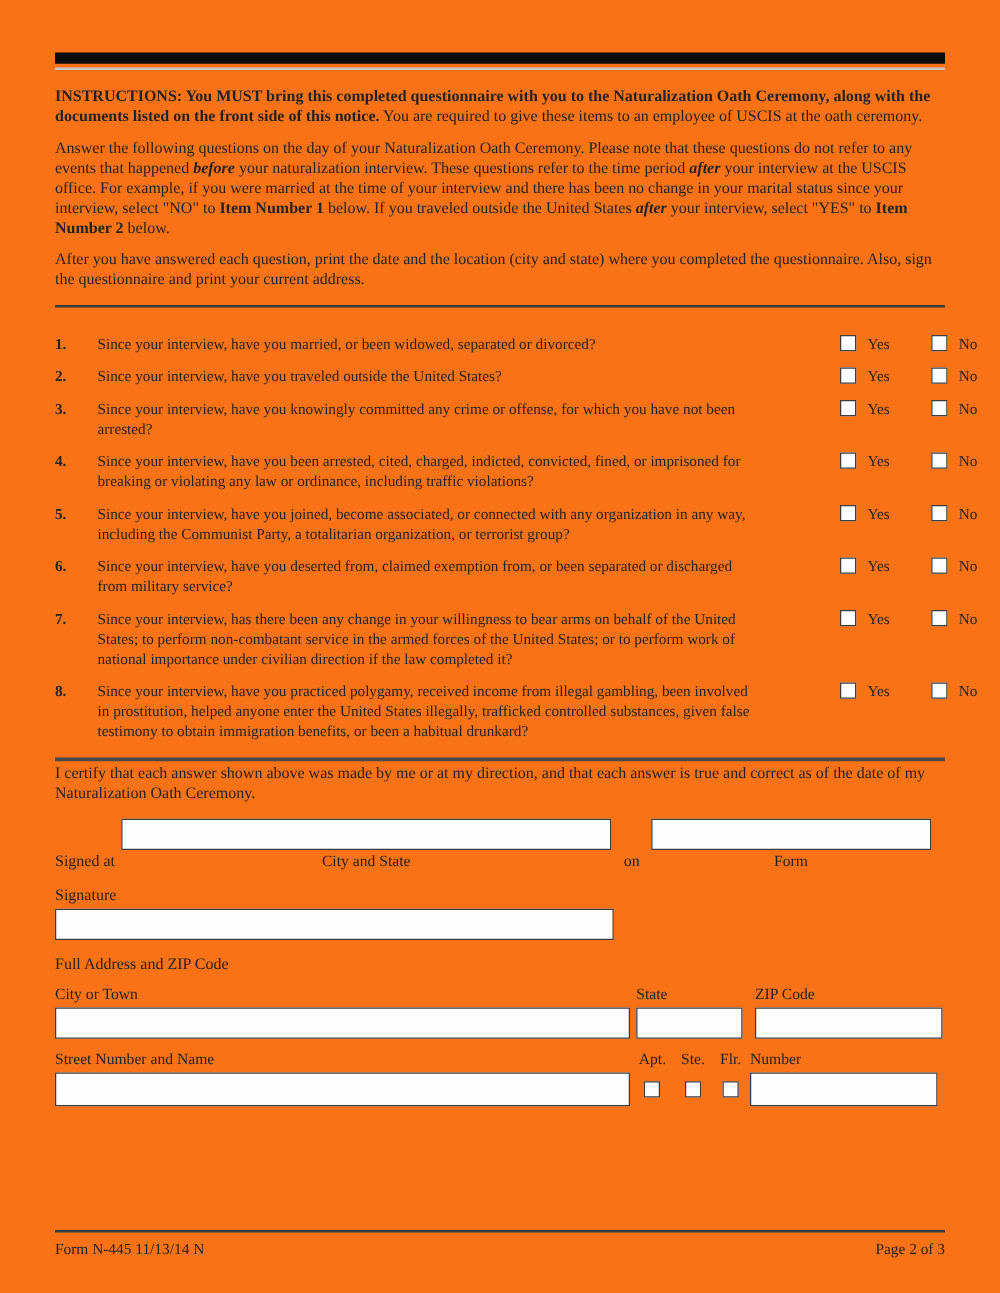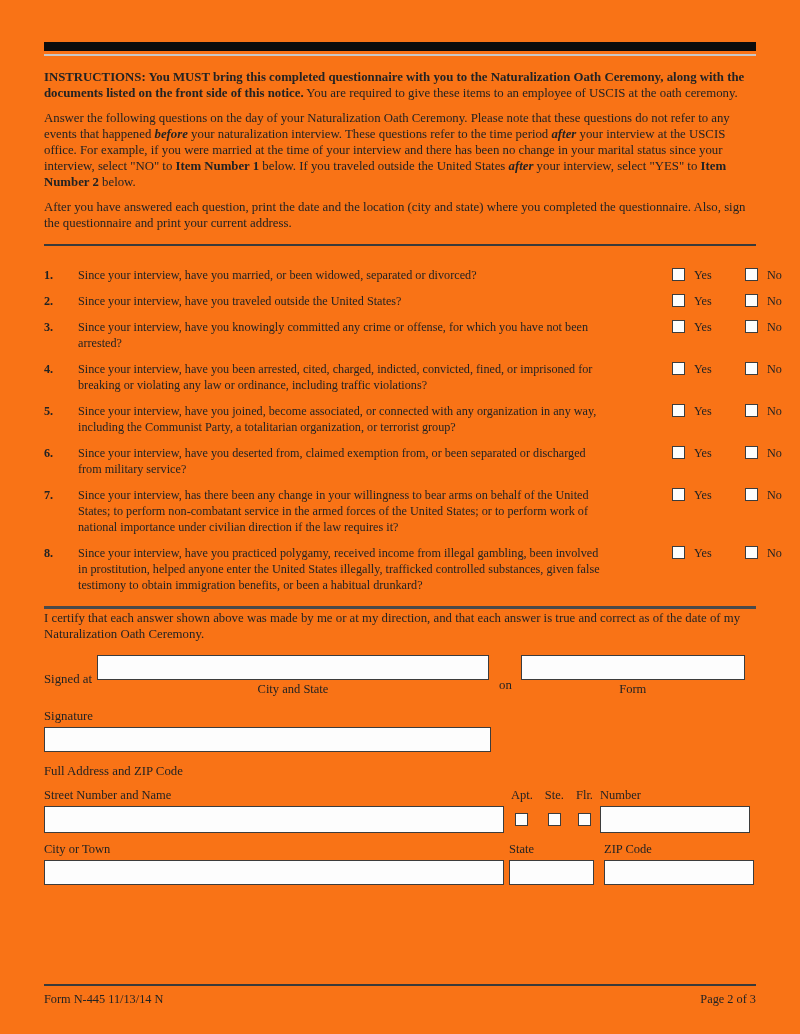--- a/index.html
+++ b/index.html
@@ -24,21 +24,21 @@
   .q-num { width: 34px; font-weight: bold; flex: none; }
   .q-text { flex: 1 1 auto; max-width: 545px; padding-right: 14px; }
   .q-choice { display: flex; align-items: flex-start; gap: 9px; flex: none; padding-left: 42px; }
   .q-yes { width: 73px; margin-left: auto; }
   .q-no { width: 53px; }
   .checkbox {
     display: inline-block; width: 13px; height: 13px;
     border: 1.5px solid #3c3c3c; background: #fdfdfd; flex: none; margin-top: 1px;
   }
   .cert { margin-top: 1px; }
-  .signed-row { display: flex; align-items: center; margin-top: 13px; font-size: 12.8px; }
+  .signed-row { display: flex; align-items: flex-end; margin-top: 13px; font-size: 12.8px; }
   .signed-label { padding-top: 6px; flex: none; }
   .field-col { display: flex; flex-direction: column; }
   .field-col.citystate { width: 392px; margin-left: 5px; }
   .on-label { padding-top: 6px; margin-left: 10px; margin-right: 9px; flex: none; margin-top: 12px; }
   .field-col.datecol { width: 224px; }
   input[type="text"] {
     border: 1.5px solid #3c3c3c; background: #fdfdfd; height: 25px; width: 100%;
     font-family: inherit; font-size: 13px; padding: 0 5px; border-radius: 0; outline: none;
   }
   .caption { text-align: center; font-size: 12.5px; margin-top: 2px; }
@@ -148,21 +148,21 @@
       <span>Yes</span>
     </span>
     <span class="q-choice q-no">
       <span class="checkbox"></span>
       <span>No</span>
     </span>
   </div>
 
   <div class="q-row">
     <span class="q-num">7.</span>
-    <span class="q-text">Since your interview, has there been any change in your willingness to bear arms on behalf of the United States; to perform non-combatant service in the armed forces of the United States; or to perform work of national importance under civilian direction if the law requires it?</span>
+    <span class="q-text">Since your interview, has there been any change in your willingness to bear arms on behalf of the United States; to perform non-combatant service in the armed forces of the United States; or to perform work of national importance under civilian direction if the law completed it?</span>
     <span class="q-choice q-yes">
       <span class="checkbox"></span>
       <span>Yes</span>
     </span>
     <span class="q-choice q-no">
       <span class="checkbox"></span>
       <span>No</span>
     </span>
   </div>
 
@@ -196,20 +196,35 @@
         <div class="caption">Form</div>
       </div>
     </div>
 
     <div class="sig-label">Signature</div>
     <div class="sig-box">
       <input type="text" value="" style="">
     </div>
 
     <div class="addr-title">Full Address and ZIP Code</div>
+
+    <div class="addr-row">
+      <div class="col-city">
+        <div class="field-label">City or Town</div>
+        <input type="text" value="" style="">
+      </div>
+      <div class="col-state">
+        <div class="field-label">State</div>
+        <input type="text" value="" style="">
+      </div>
+      <div class="col-zip">
+        <div class="field-label">ZIP Code</div>
+        <input type="text" value="" style="">
+      </div>
+    </div>
 
     <div class="addr-row">
       <div class="col-street">
         <div class="field-label">Street Number and Name</div>
         <input type="text" value="" style="">
       </div>
       <div class="unit-cols">
         <div class="unit-col">
           <div class="field-label">Apt.</div>
           <span class="checkbox"></span>
@@ -221,35 +236,20 @@
         <div class="unit-col">
           <div class="field-label">Flr.</div>
           <span class="checkbox"></span>
         </div>
       </div>
       <div class="col-number">
         <div class="field-label">Number</div>
         <input type="text" value="" style="">
       </div>
     </div>
-
-    <div class="addr-row">
-      <div class="col-city">
-        <div class="field-label">City or Town</div>
-        <input type="text" value="" style="">
-      </div>
-      <div class="col-state">
-        <div class="field-label">State</div>
-        <input type="text" value="" style="">
-      </div>
-      <div class="col-zip">
-        <div class="field-label">ZIP Code</div>
-        <input type="text" value="" style="">
-      </div>
-    </div>
   </div>
 
   <div class="footer">
     <div class="footer-line"></div>
     <div class="footer-text">
       <span>Form N-445   11/13/14   N</span>
       <span>Page 2 of 3</span>
     </div>
   </div>
 </div>

